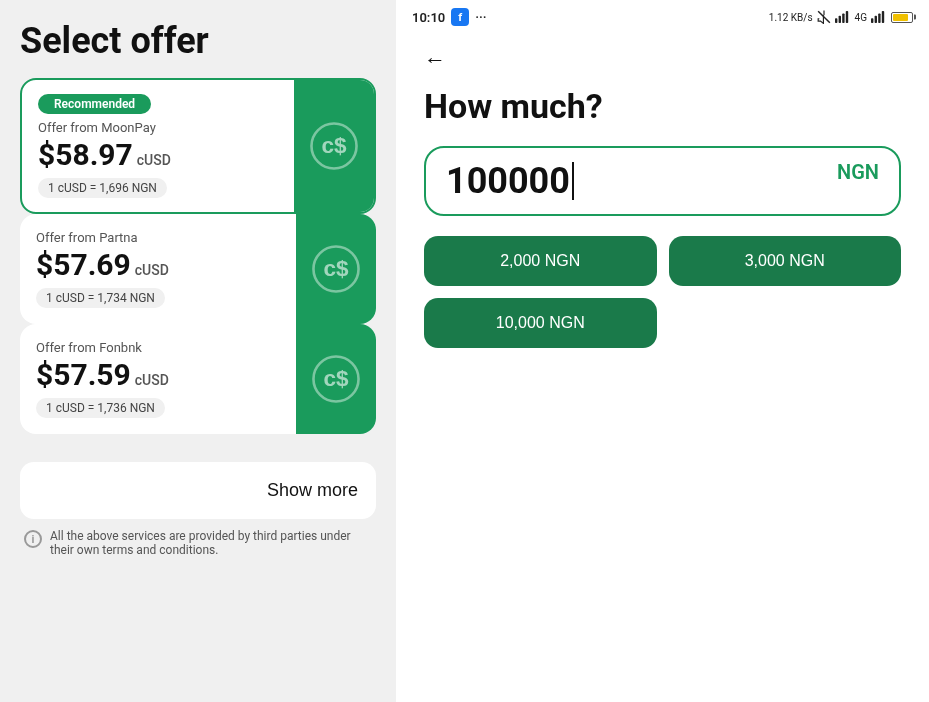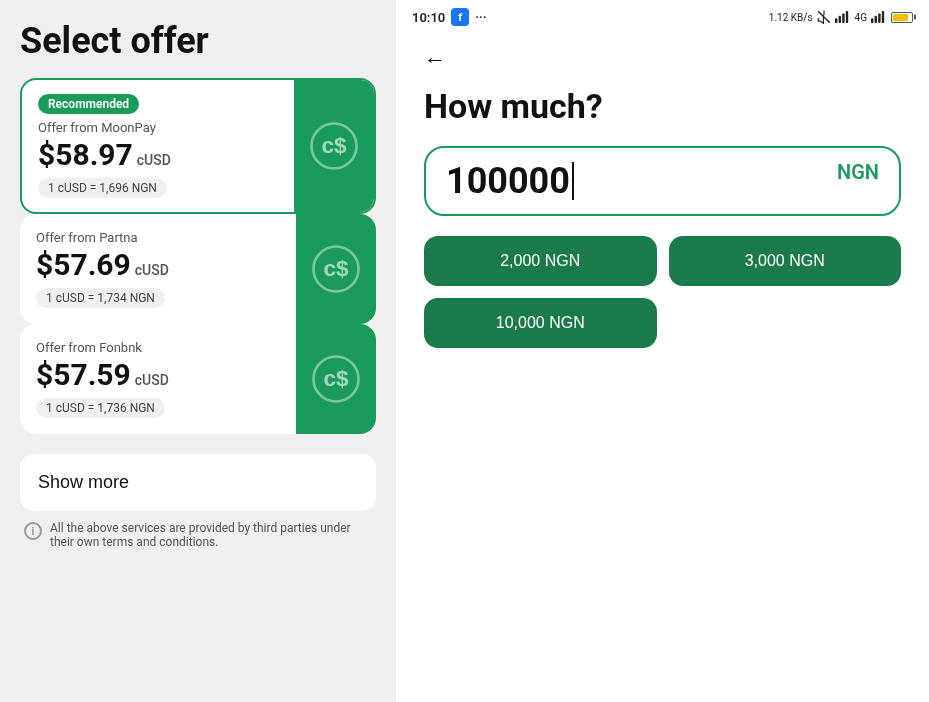--- a/index.html
+++ b/index.html
@@ -49,21 +49,21 @@
       display: flex;
       flex-direction: column;
       justify-content: center;
     }
 
     .recommended-badge {
       background: #1a9b5c;
       color: #fff;
       font-size: 12px;
       font-weight: 600;
-      padding: 3px 10px;
+      padding: 3px 16px;
       border-radius: 20px;
       display: inline-block;
       margin-bottom: 6px;
       width: fit-content;
     }
 
     .offer-from {
       font-size: 13px;
       color: #555;
       margin-bottom: 2px;
@@ -112,22 +112,22 @@
 
     .show-more-btn {
       background: #fff;
       border: none;
       border-radius: 14px;
       padding: 18px;
       font-size: 18px;
       font-weight: 500;
       color: #111;
       cursor: pointer;
-      text-align: left;
-      margin-top: 10px;
+      text-align: right;
+      margin-top: 18px;
     }
 
     .disclaimer {
       display: flex;
       align-items: flex-start;
       gap: 8px;
       font-size: 12px;
       color: #555;
       padding: 0 4px;
     }

